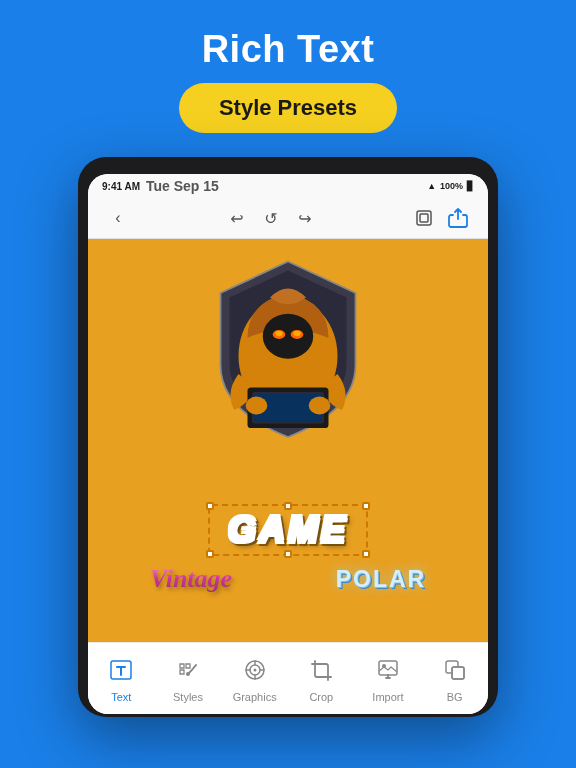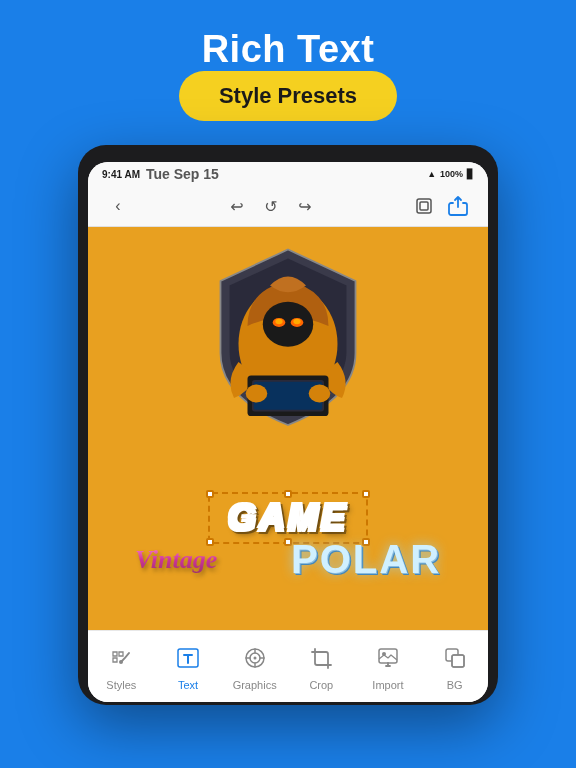--- a/index.html
+++ b/index.html
@@ -12,20 +12,21 @@
       display: flex;
       flex-direction: column;
       align-items: center;
     }
 
     .header-section {
       display: flex;
       flex-direction: column;
       align-items: center;
       padding-top: 28px;
+      gap: 12px;
     }
 
     .main-title {
       color: white;
       font-size: 38px;
       font-weight: 900;
       letter-spacing: 0.5px;
     }
 
     .style-presets-badge {
@@ -311,47 +312,47 @@
             display:block;">GAME</span>
       </div>
 
       <div class="bottom-texts">
         <span class="vintage-text" style="font-size:26px;font-weight:900;font-style:italic;
             background: linear-gradient(180deg, #ff88cc 0%, #cc3399 50%, #993366 100%);
             -webkit-background-clip:text; -webkit-text-fill-color:transparent;
             text-shadow: none;
             filter: drop-shadow(2px 3px 2px rgba(0,0,0,0.3));
             font-family: Georgia, serif;">Vintage</span>
-        <span class="polar-text" style="font-size:40px;font-weight:900;letter-spacing:2px;
+        <span class="polar-text" style="font-size:23px;font-weight:900;letter-spacing:2px;
             color:#d0f0ff;
             text-shadow: 1px 1px 0 #88bbdd, 2px 2px 0 #4488bb, 0 0 12px rgba(150,220,255,0.7);">POLAR</span>
       </div>
     </div>
 
     <div class="bottom-toolbar">
+
+      <div class="tool-item active">
+        <div class="tool-icon" style="color:#1a7fe8;">
+          <svg width="26" height="26" viewBox="0 0 26 26" fill="none">
+            <rect x="3" y="4" width="20" height="18" rx="2" stroke="#1a7fe8" stroke-width="1.5" fill="none"></rect>
+            <path d="M9 10h8M13 10v8" stroke="#1a7fe8" stroke-width="2" stroke-linecap="round"></path>
+          </svg>
+        </div>
+        <span class="tool-label" style="color:#1a7fe8;">Text</span>
+      </div>
 
       <div class="tool-item">
         <div class="tool-icon">
           <svg width="26" height="26" viewBox="0 0 26 26" fill="none">
             <path d="M5 7h4v4H5zM11 7h4v4h-4zM5 13h4v4H5z" stroke="#888" stroke-width="1.3" fill="none" rx="1"></path>
             <path d="M13 17 Q18 12 21 8" stroke="#888" stroke-width="2" stroke-linecap="round"></path>
             <circle cx="13" cy="17" r="2" fill="#888"></circle>
           </svg>
         </div>
         <span class="tool-label">Styles</span>
-      </div>
-
-      <div class="tool-item active">
-        <div class="tool-icon" style="color:#1a7fe8;">
-          <svg width="26" height="26" viewBox="0 0 26 26" fill="none">
-            <rect x="3" y="4" width="20" height="18" rx="2" stroke="#1a7fe8" stroke-width="1.5" fill="none"></rect>
-            <path d="M9 10h8M13 10v8" stroke="#1a7fe8" stroke-width="2" stroke-linecap="round"></path>
-          </svg>
-        </div>
-        <span class="tool-label" style="color:#1a7fe8;">Text</span>
       </div>
 
       <div class="tool-item">
         <div class="tool-icon">
           <svg width="26" height="26" viewBox="0 0 26 26" fill="none">
             <circle cx="13" cy="13" r="9" stroke="#888" stroke-width="1.5" fill="none"></circle>
             <circle cx="13" cy="13" r="5" stroke="#888" stroke-width="1.5" fill="none"></circle>
             <circle cx="13" cy="13" r="1.5" fill="#888"></circle>
             <path d="M13 4v4M13 18v4M4 13h4M18 13h4" stroke="#888" stroke-width="1.5" stroke-linecap="round"></path>
           </svg>

